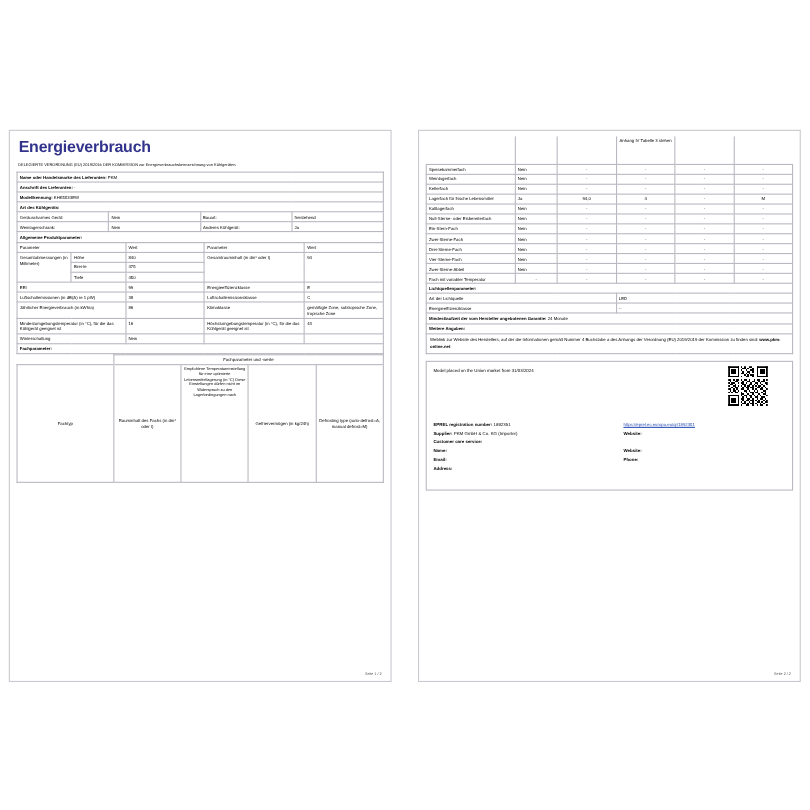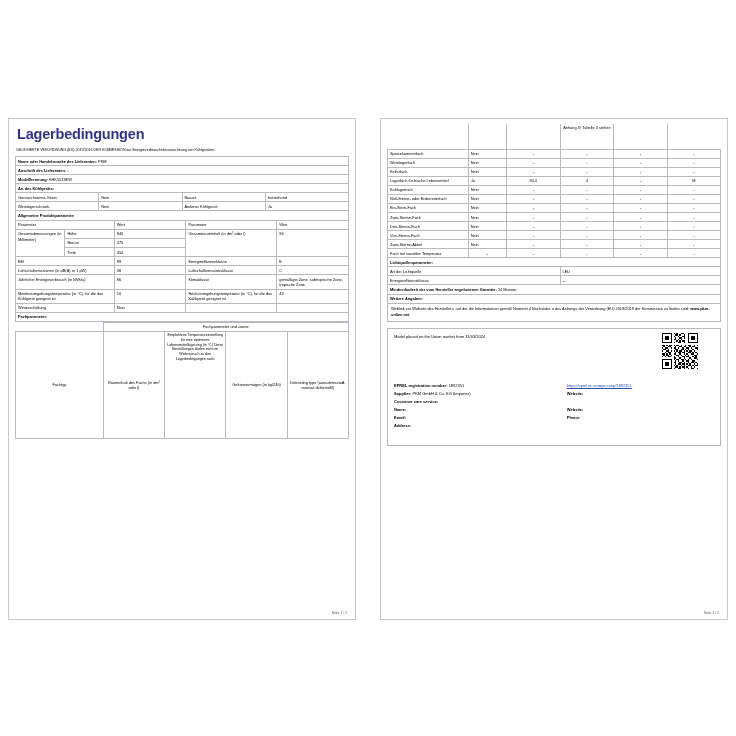--- a/index.html
+++ b/index.html
@@ -119,21 +119,21 @@
     image-rendering: pixelated;
   }
 </style>
 </head>
 <body>
 
 <div class="sheet">
 
   <div class="page page-left">
     <div class="pad">
-      <div class="doc-title">Lagerbedingungen</div>
+      <div class="doc-title">Energieverbrauch</div>
 
       <table class="t">
         <tbody>
             <tr>
           <td class="nb sp" colspan="4" style="border:none;padding-left:1px;padding-bottom:3px;">DELEGIERTE VERORDNUNG (EU) 2019/2016 DER KOMMISSION zur Energieverbrauchskennzeichnung von Kühlgeräten.</td>
         </tr>
         <tr>
           <td colspan="4" class="b">
             <span>Name oder Handelsmarke des Lieferanten:</span>
             <span style="font-weight:normal">PKM</span>

